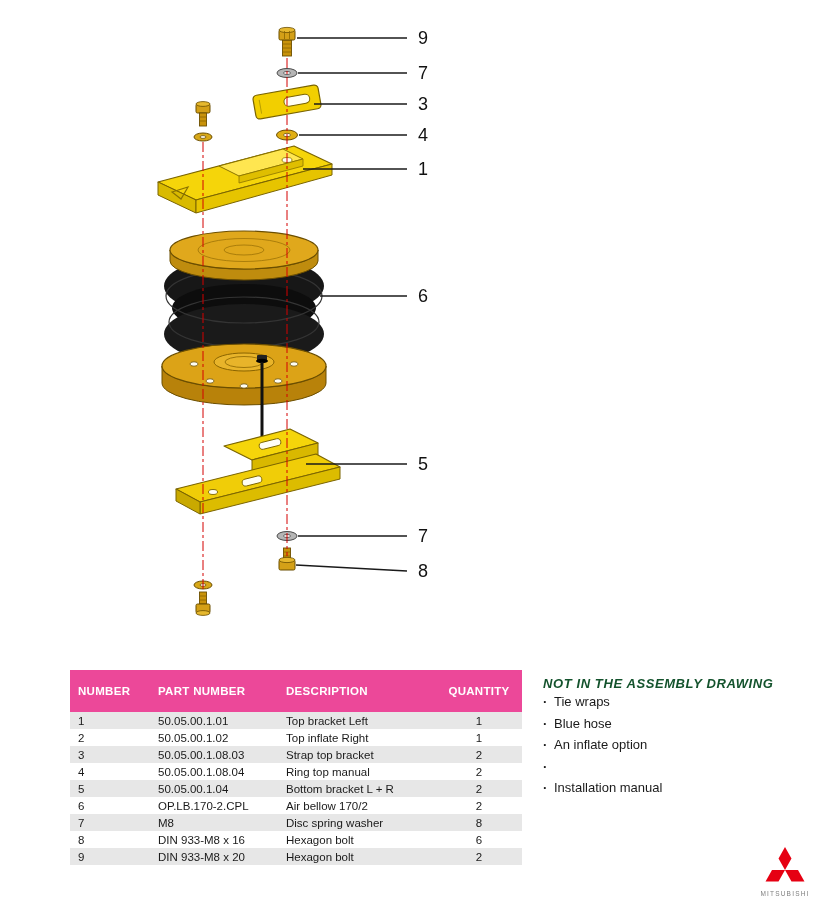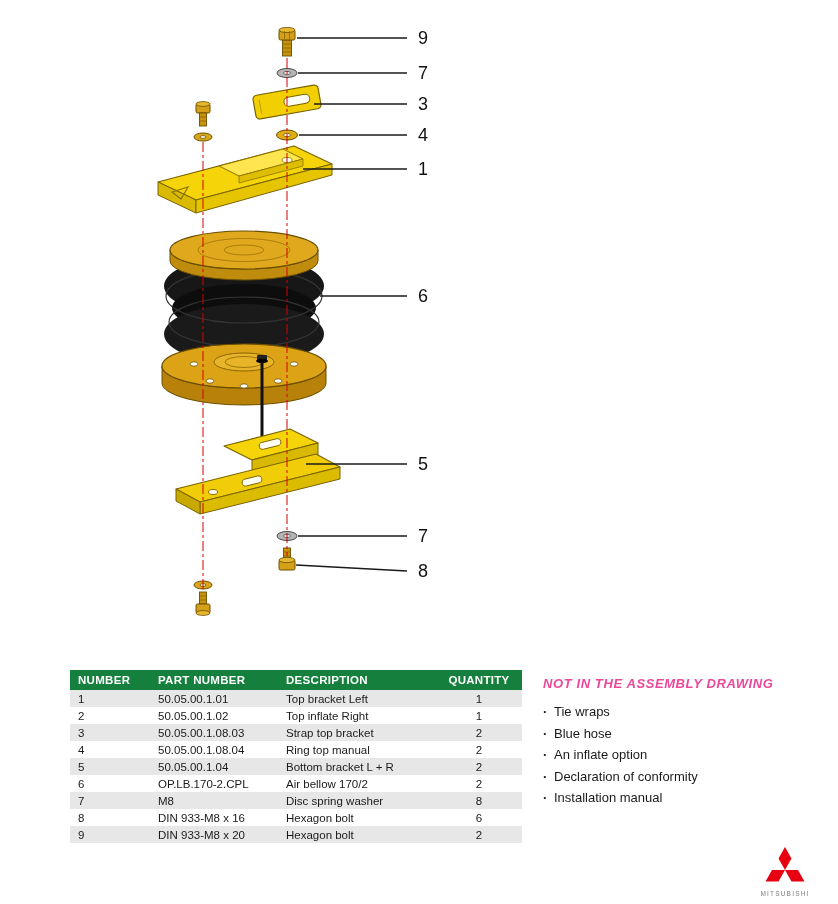--- a/index.html
+++ b/index.html
@@ -7,34 +7,34 @@
   .page { position:relative; width:838px; height:904px; background:#fff; }
 
   
   .drawing { position:absolute; left:0; top:0; }
   svg text.callout { font-size:18px; fill:#111; font-family:"Liberation Sans", sans-serif; }
 
   
   .parts-table-wrap { position:absolute; left:70px; top:670px; width:452px; }
   table.parts { width:100%; border-collapse:collapse; font-size:11.5px; }
   table.parts thead th {
-    background:#15803d; color:#ffffff; text-align:left; font-weight:600;
-    padding:4px 8px; letter-spacing:0.3px; font-size:11.5px; text-transform:uppercase;
+    background:#ec4899; color:#ffffff; text-align:left; font-weight:600;
+    padding:15px 8px; letter-spacing:0.3px; font-size:11.5px; text-transform:uppercase;
   }
   table.parts tbody td { padding:2.5px 8px; color:#1a1a1a; }
   table.parts tbody tr:nth-child(odd) { background:#e7e7e7; }
   table.parts tbody tr:nth-child(even) { background:#ffffff; }
   table.parts th:last-child { text-align:center; }
   table.parts td:last-child { text-align:center; }
 
   
   .notes { position:absolute; left:543px; top:676px; width:270px; }
   .notes .notes-title {
     font-size:13px; font-weight:700; font-style:italic; letter-spacing:0.6px;
-    color:#ec4899; margin-bottom:10px; text-transform:uppercase;
+    color:#14532d; text-transform:uppercase;
   }
   .notes .note-item { font-size:13px; color:#1a1a1a; line-height:21.5px; display:flex; }
   .notes .note-bullet { width:11px; color:#1a1a1a; font-weight:700; }
 
   
   .brand { position:absolute; left:753px; top:846px; width:64px; text-align:center; }
   .brand .brand-name { font-size:6.5px; letter-spacing:1.2px; color:#808080; margin-top:3px; }
 </style>
 </head>
 <body>
@@ -283,21 +283,20 @@
     <div class="note-item">
       <span class="note-bullet">·</span>
       <span>Blue hose</span>
     </div>
     <div class="note-item">
       <span class="note-bullet">·</span>
       <span>An inflate option</span>
     </div>
     <div class="note-item">
       <span class="note-bullet">·</span>
-      <span>Declaration of conformity</span>
     </div>
     <div class="note-item">
       <span class="note-bullet">·</span>
       <span>Installation manual</span>
     </div>
   </div>
 
   <div class="brand">
     <svg width="44" height="37" viewBox="0 0 44 37">
       <polygon points="22,1 28.5,12.5 22,24 15.5,12.5" fill="#e60012"></polygon>

